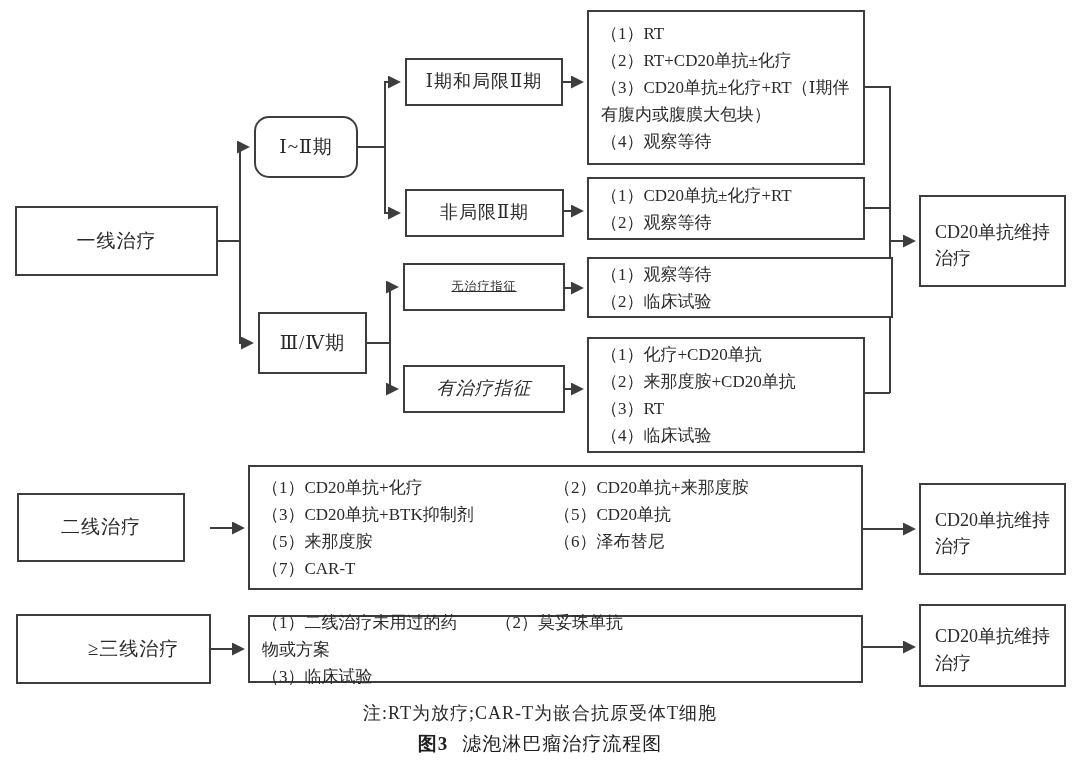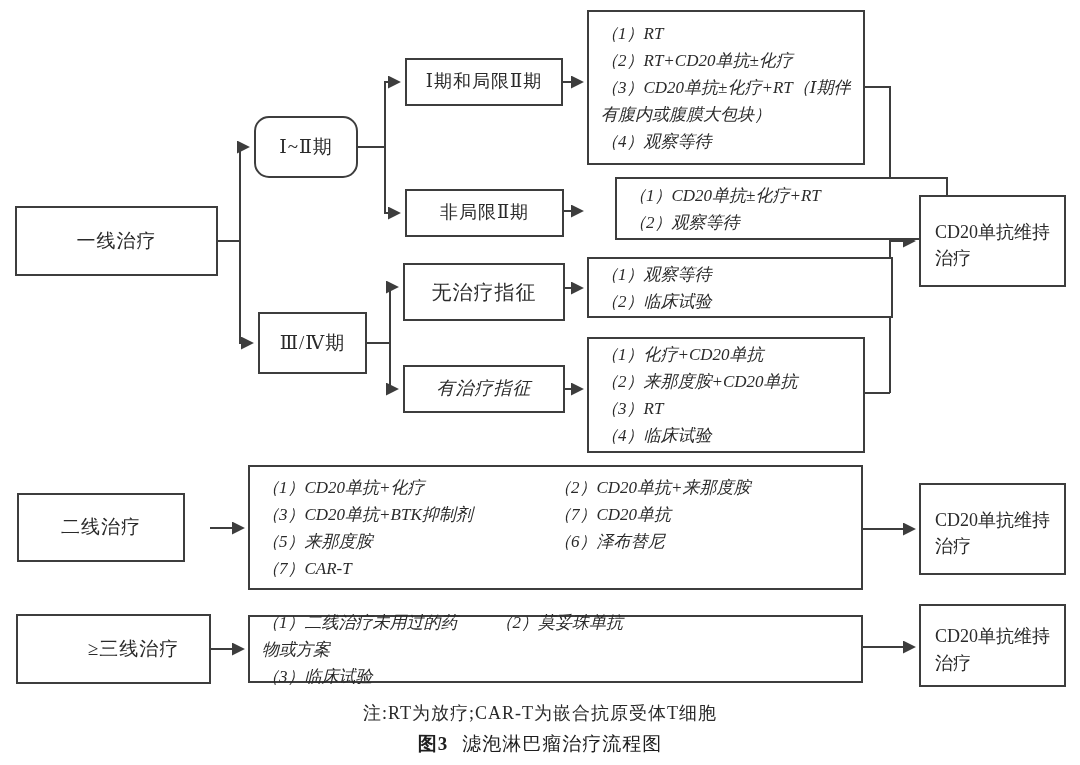--- a/index.html
+++ b/index.html
@@ -48,38 +48,38 @@
   }
   .box.maint {
     align-items: center;
     justify-content: flex-start;
     text-align: left;
     font-size: 18px;
     letter-spacing: 0;
     padding: 12px 10px 4px 14px;
     line-height: 1.45;
   }
-  .opt { width: 100%; font-style: italic; }
+  .opt { width: 100%; }
   .opt-grid {
     display: grid;
     grid-template-columns: 292px 1fr;
     column-gap: 0;
     width: 100%;
   }
   .opt-inline { display: flex; gap: 38px; }
   
   .b-firstline  { left: 15px;  top: 206px; width: 203px; height: 70px; }
   .b-stage12    { left: 254px; top: 116px; width: 104px; height: 62px; border-radius: 15px; }
   .b-stage34    { left: 258px; top: 312px; width: 109px; height: 62px; }
   .b-s1l2       { left: 405px; top: 58px;  width: 158px; height: 48px; font-size: 18px; }
   .b-nl2        { left: 405px; top: 189px; width: 159px; height: 48px; font-size: 18px; }
-  .b-noind      { left: 403px; top: 263px; width: 162px; height: 58px; font-size: 20px; }
+  .b-noind      { left: 403px; top: 263px; width: 162px; height: 48px; font-size: 12px; text-decoration: underline; }
   .b-hasind     { left: 403px; top: 365px; width: 162px; height: 48px; font-size: 18px; font-style: italic; }
   .b-opt1       { left: 587px; top: 10px;  width: 278px; height: 155px; }
-  .b-opt2       { left: 587px; top: 177px; width: 333px; height: 63px; margin-left: 28px; }
+  .b-opt2       { left: 587px; top: 177px; width: 278px; height: 63px; }
   .b-opt3       { left: 587px; top: 257px; width: 306px; height: 61px; }
   .b-opt4       { left: 587px; top: 337px; width: 278px; height: 116px; }
   .b-maint1     { left: 919px; top: 195px; width: 147px; height: 92px; }
   .b-secondline { left: 17px;  top: 493px; width: 168px; height: 69px; font-family: Liberation Serif, serif; }
   .b-opts2      { left: 248px; top: 465px; width: 615px; height: 125px; padding-left: 18px; }
   .b-maint2     { left: 919px; top: 483px; width: 147px; height: 92px; }
   .b-thirdline  { left: 16px;  top: 614px; width: 195px; height: 70px; padding-left: 40px; }
   .b-opts3      { left: 248px; top: 615px; width: 615px; height: 68px; padding-left: 18px; }
   .b-maint3     { left: 919px; top: 604px; width: 147px; height: 83px; }
   .footer-note {
@@ -180,21 +180,21 @@
 
   <div class="box maint b-maint1">CD20单抗维持治疗</div>
 
   <div class="box b-secondline">二线治疗</div>
 
   <div class="box list b-opts2">
     <div class="opt-grid">
       <div class="opt">（1）CD20单抗+化疗</div>
       <div class="opt">（2）CD20单抗+来那度胺</div>
       <div class="opt">（3）CD20单抗+BTK抑制剂</div>
-      <div class="opt">（7）CD20单抗</div>
+      <div class="opt">（5）CD20单抗</div>
       <div class="opt">（5）来那度胺</div>
       <div class="opt">（6）泽布替尼</div>
       <div class="opt">（7）CAR-T</div>
     </div>
   </div>
 
   <div class="box maint b-maint2">CD20单抗维持治疗</div>
 
   <div class="box b-thirdline">≥三线治疗</div>
 

